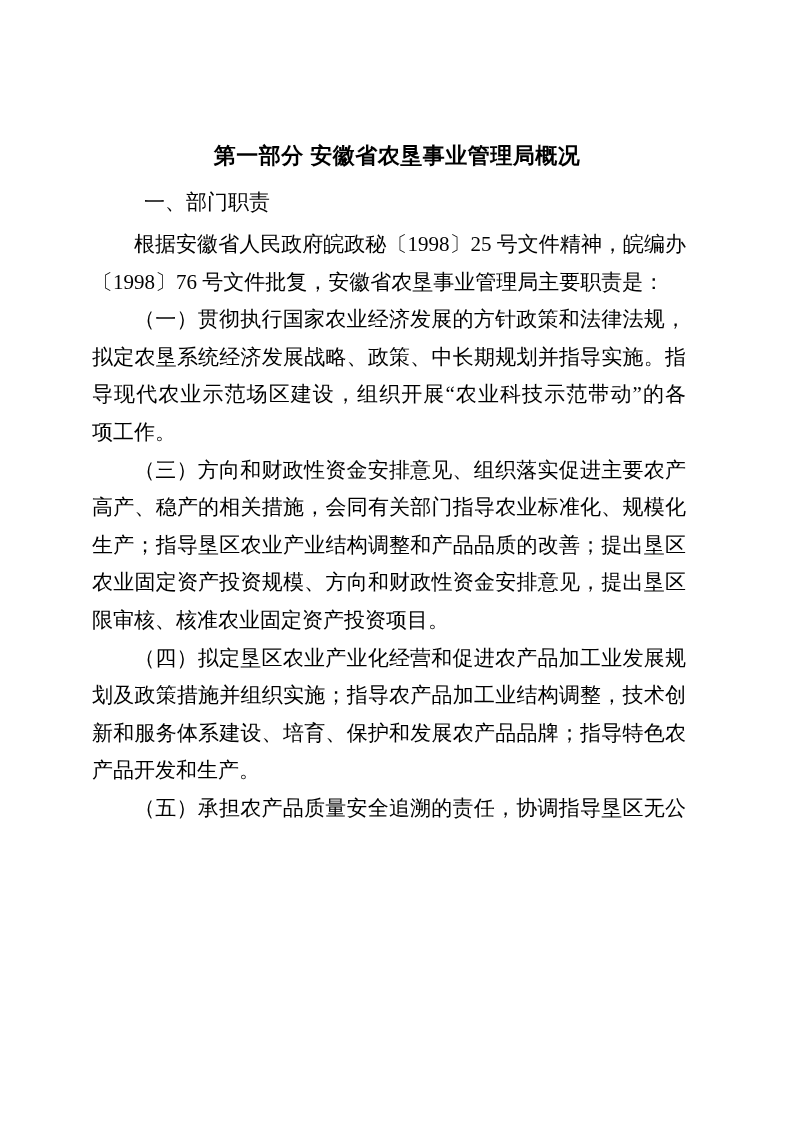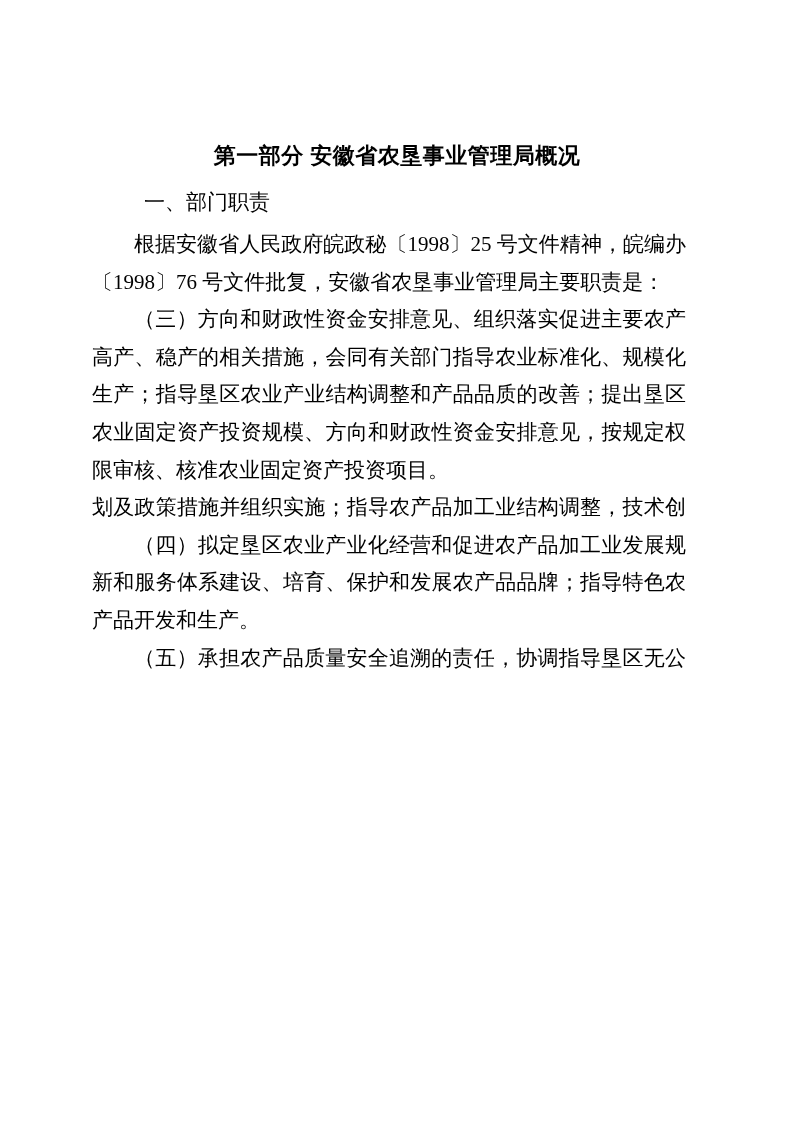--- a/index.html
+++ b/index.html
@@ -82,29 +82,35 @@
   <div class="doc-title">第一部分 安徽省农垦事业管理局概况</div>
 
   <div class="section-heading">一、部门职责</div>
 
   <div class="doc-body">
       <div class="para">
         <div class="line fill indent">根据安徽省人民政府皖政秘〔1998〕25 号文件精神，皖编办</div>
         <div class="line">〔1998〕76 号文件批复，安徽省农垦事业管理局主要职责是：</div>
       </div>
       <div class="para">
+        <div class="line fill indent">（一）贯彻执行国家农业经济发展的方针政策和法律法规，</div>
+        <div class="line fill">拟定农垦系统经济发展战略、政策、中长期规划并指导实施。指</div>
+        <div class="line fill">导现代农业示范场区建设，组织开展“农业科技示范带动”的各</div>
+        <div class="line">项工作。</div>
+      </div>
+      <div class="para">
         <div class="line fill indent">（三）方向和财政性资金安排意见、组织落实促进主要农产品</div>
         <div class="line fill">高产、稳产的相关措施，会同有关部门指导农业标准化、规模化</div>
         <div class="line fill">生产；指导垦区农业产业结构调整和产品品质的改善；提出垦区</div>
-        <div class="line fill">农业固定资产投资规模、方向和财政性资金安排意见，按规定权</div>
+        <div class="line fill">农业固定资产投资规模、方向和财政性资金安排意见，提出垦区</div>
         <div class="line">限审核、核准农业固定资产投资项目。</div>
       </div>
       <div class="para">
+        <div class="line fill indent">（四）拟定垦区农业产业化经营和促进农产品加工业发展规</div>
         <div class="line fill">划及政策措施并组织实施；指导农产品加工业结构调整，技术创</div>
-        <div class="line fill indent">（四）拟定垦区农业产业化经营和促进农产品加工业发展规</div>
         <div class="line fill">新和服务体系建设、培育、保护和发展农产品品牌；指导特色农</div>
         <div class="line">产品开发和生产。</div>
       </div>
       <div class="para">
         <div class="line fill indent">（五）承担农产品质量安全追溯的责任，协调指导垦区无公</div>
       </div>
     </div>
 
   <div class="page-number">-4-</div>
 </div>

